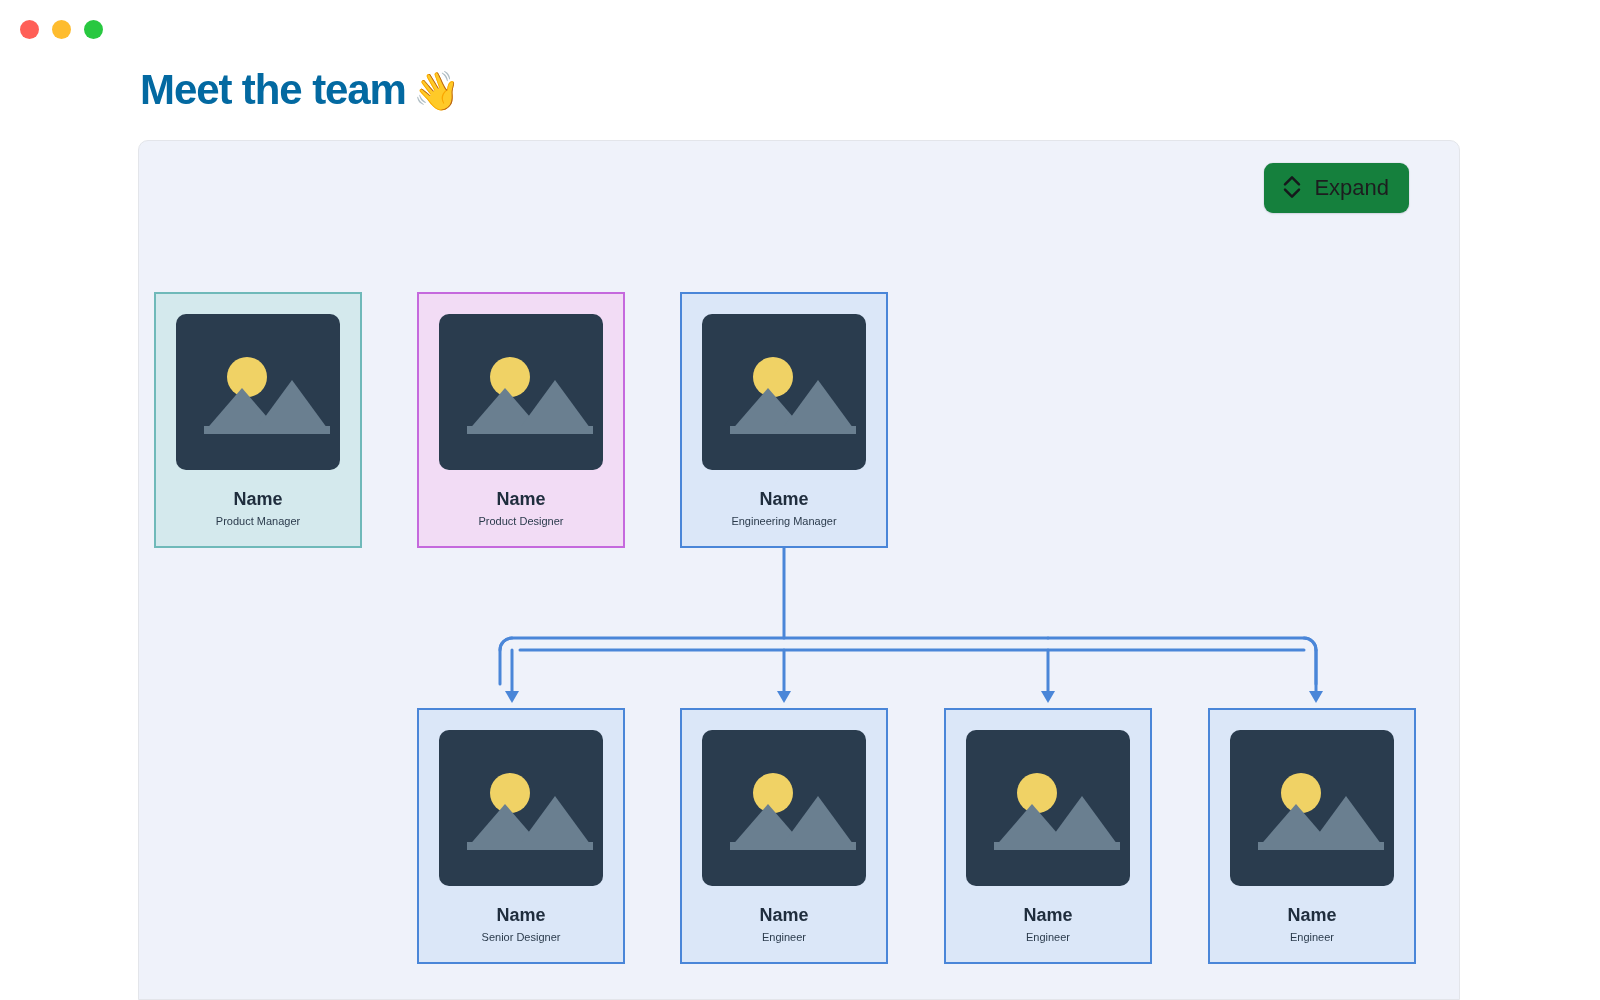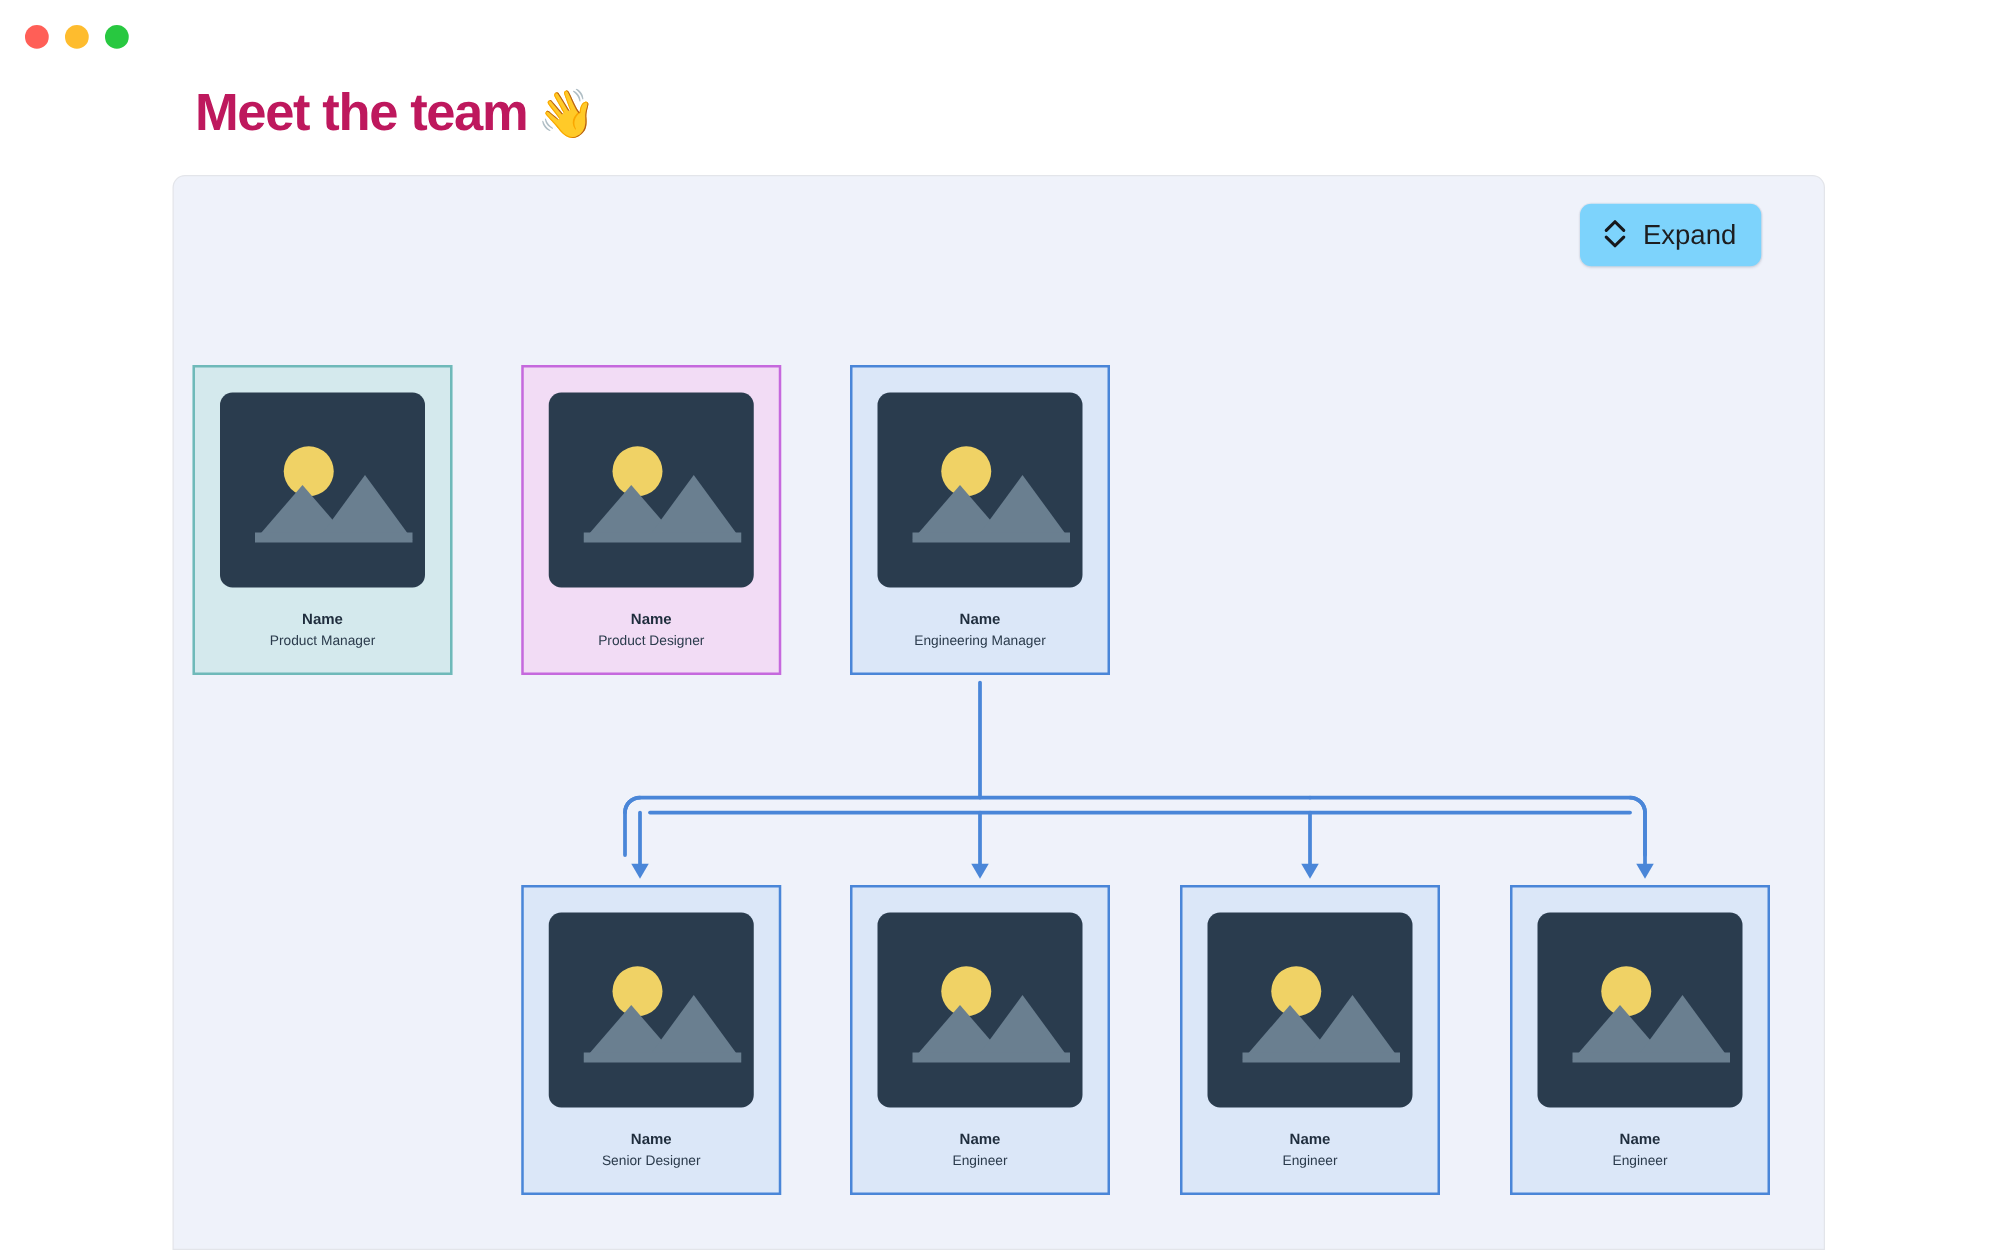--- a/index.html
+++ b/index.html
@@ -31,26 +31,26 @@
     border-radius: 50%;
     display: block;
   }
   .tl-close  { background: #ff5f57; }
   .tl-min    { background: #febc2e; }
   .tl-max    { background: #28c840; }
 
   
   .page-title {
     position: absolute;
-    left: 156px;
+    left: 140px;
     top: 66px;
     font-size: 42px;
     font-weight: 700;
     letter-spacing: -1.1px;
-    color: #be185d;
+    color: #0369a1;
     white-space: nowrap;
     line-height: 1.15;
   }
   .page-title .wave {
     font-size: 38px;
     font-weight: 400;
     margin-left: 8px;
     letter-spacing: 0;
   }
 
@@ -71,21 +71,21 @@
   
   .expand-button {
     position: absolute;
     right: 50px;
     top: 22px;
     display: flex;
     align-items: center;
     gap: 10px;
     height: 50px;
     padding: 0 20px 0 16px;
-    background: #7dd3fc;
+    background: #15803d;
     border: none;
     border-radius: 9px;
     box-shadow: 0 1px 2px rgba(20,30,60,.10), 0 0 0 1px rgba(20,30,60,.04);
     cursor: pointer;
     font-family: "Liberation Sans", sans-serif;
   }
   .expand-button .label {
     font-size: 22px;
     color: #1d1d1f;
     line-height: 1;
@@ -123,21 +123,21 @@
     background: #2a3c4e;
     border-radius: 10px;
     position: relative;
     overflow: hidden;
     flex: none;
   }
   .avatar svg { display: block; }
 
   .card-name {
     margin-top: 18px;
-    font-size: 12px;
+    font-size: 18px;
     font-weight: 700;
     color: #1f2d3d;
     line-height: 1.25;
   }
   .card-role {
     margin-top: 3px;
     font-size: 11px;
     font-weight: 400;
     color: #2b3b4c;
     line-height: 1.3;

